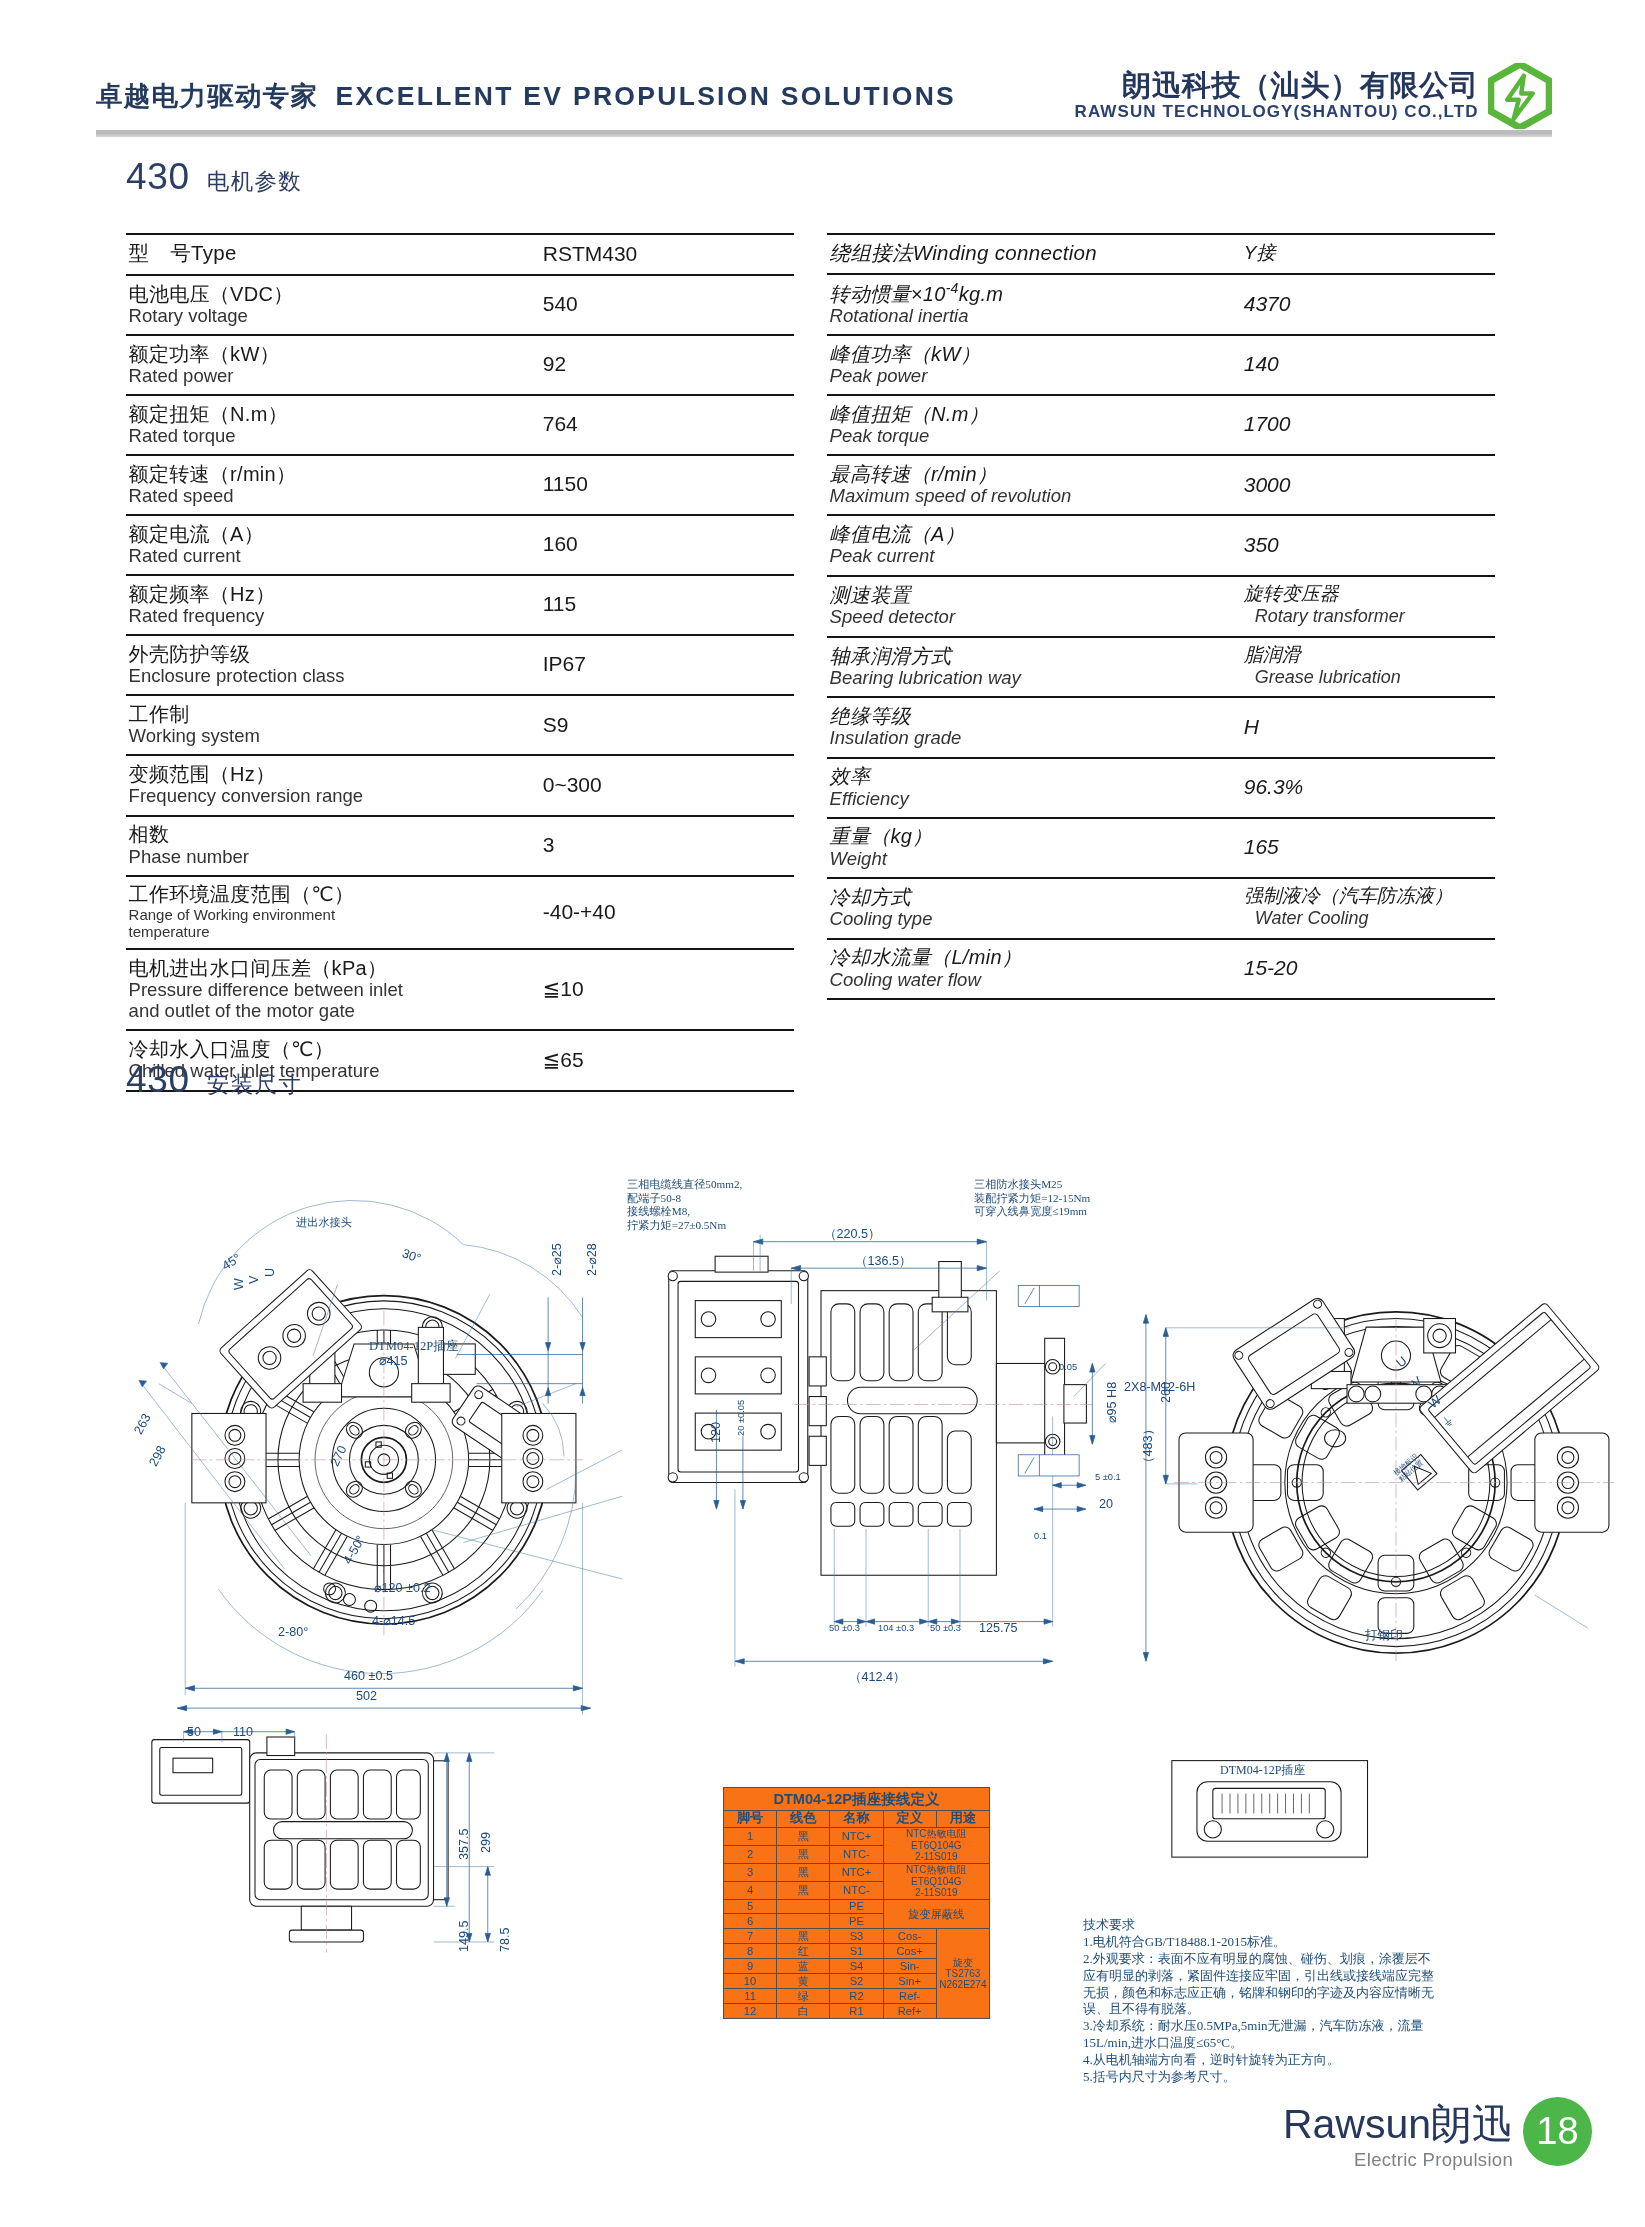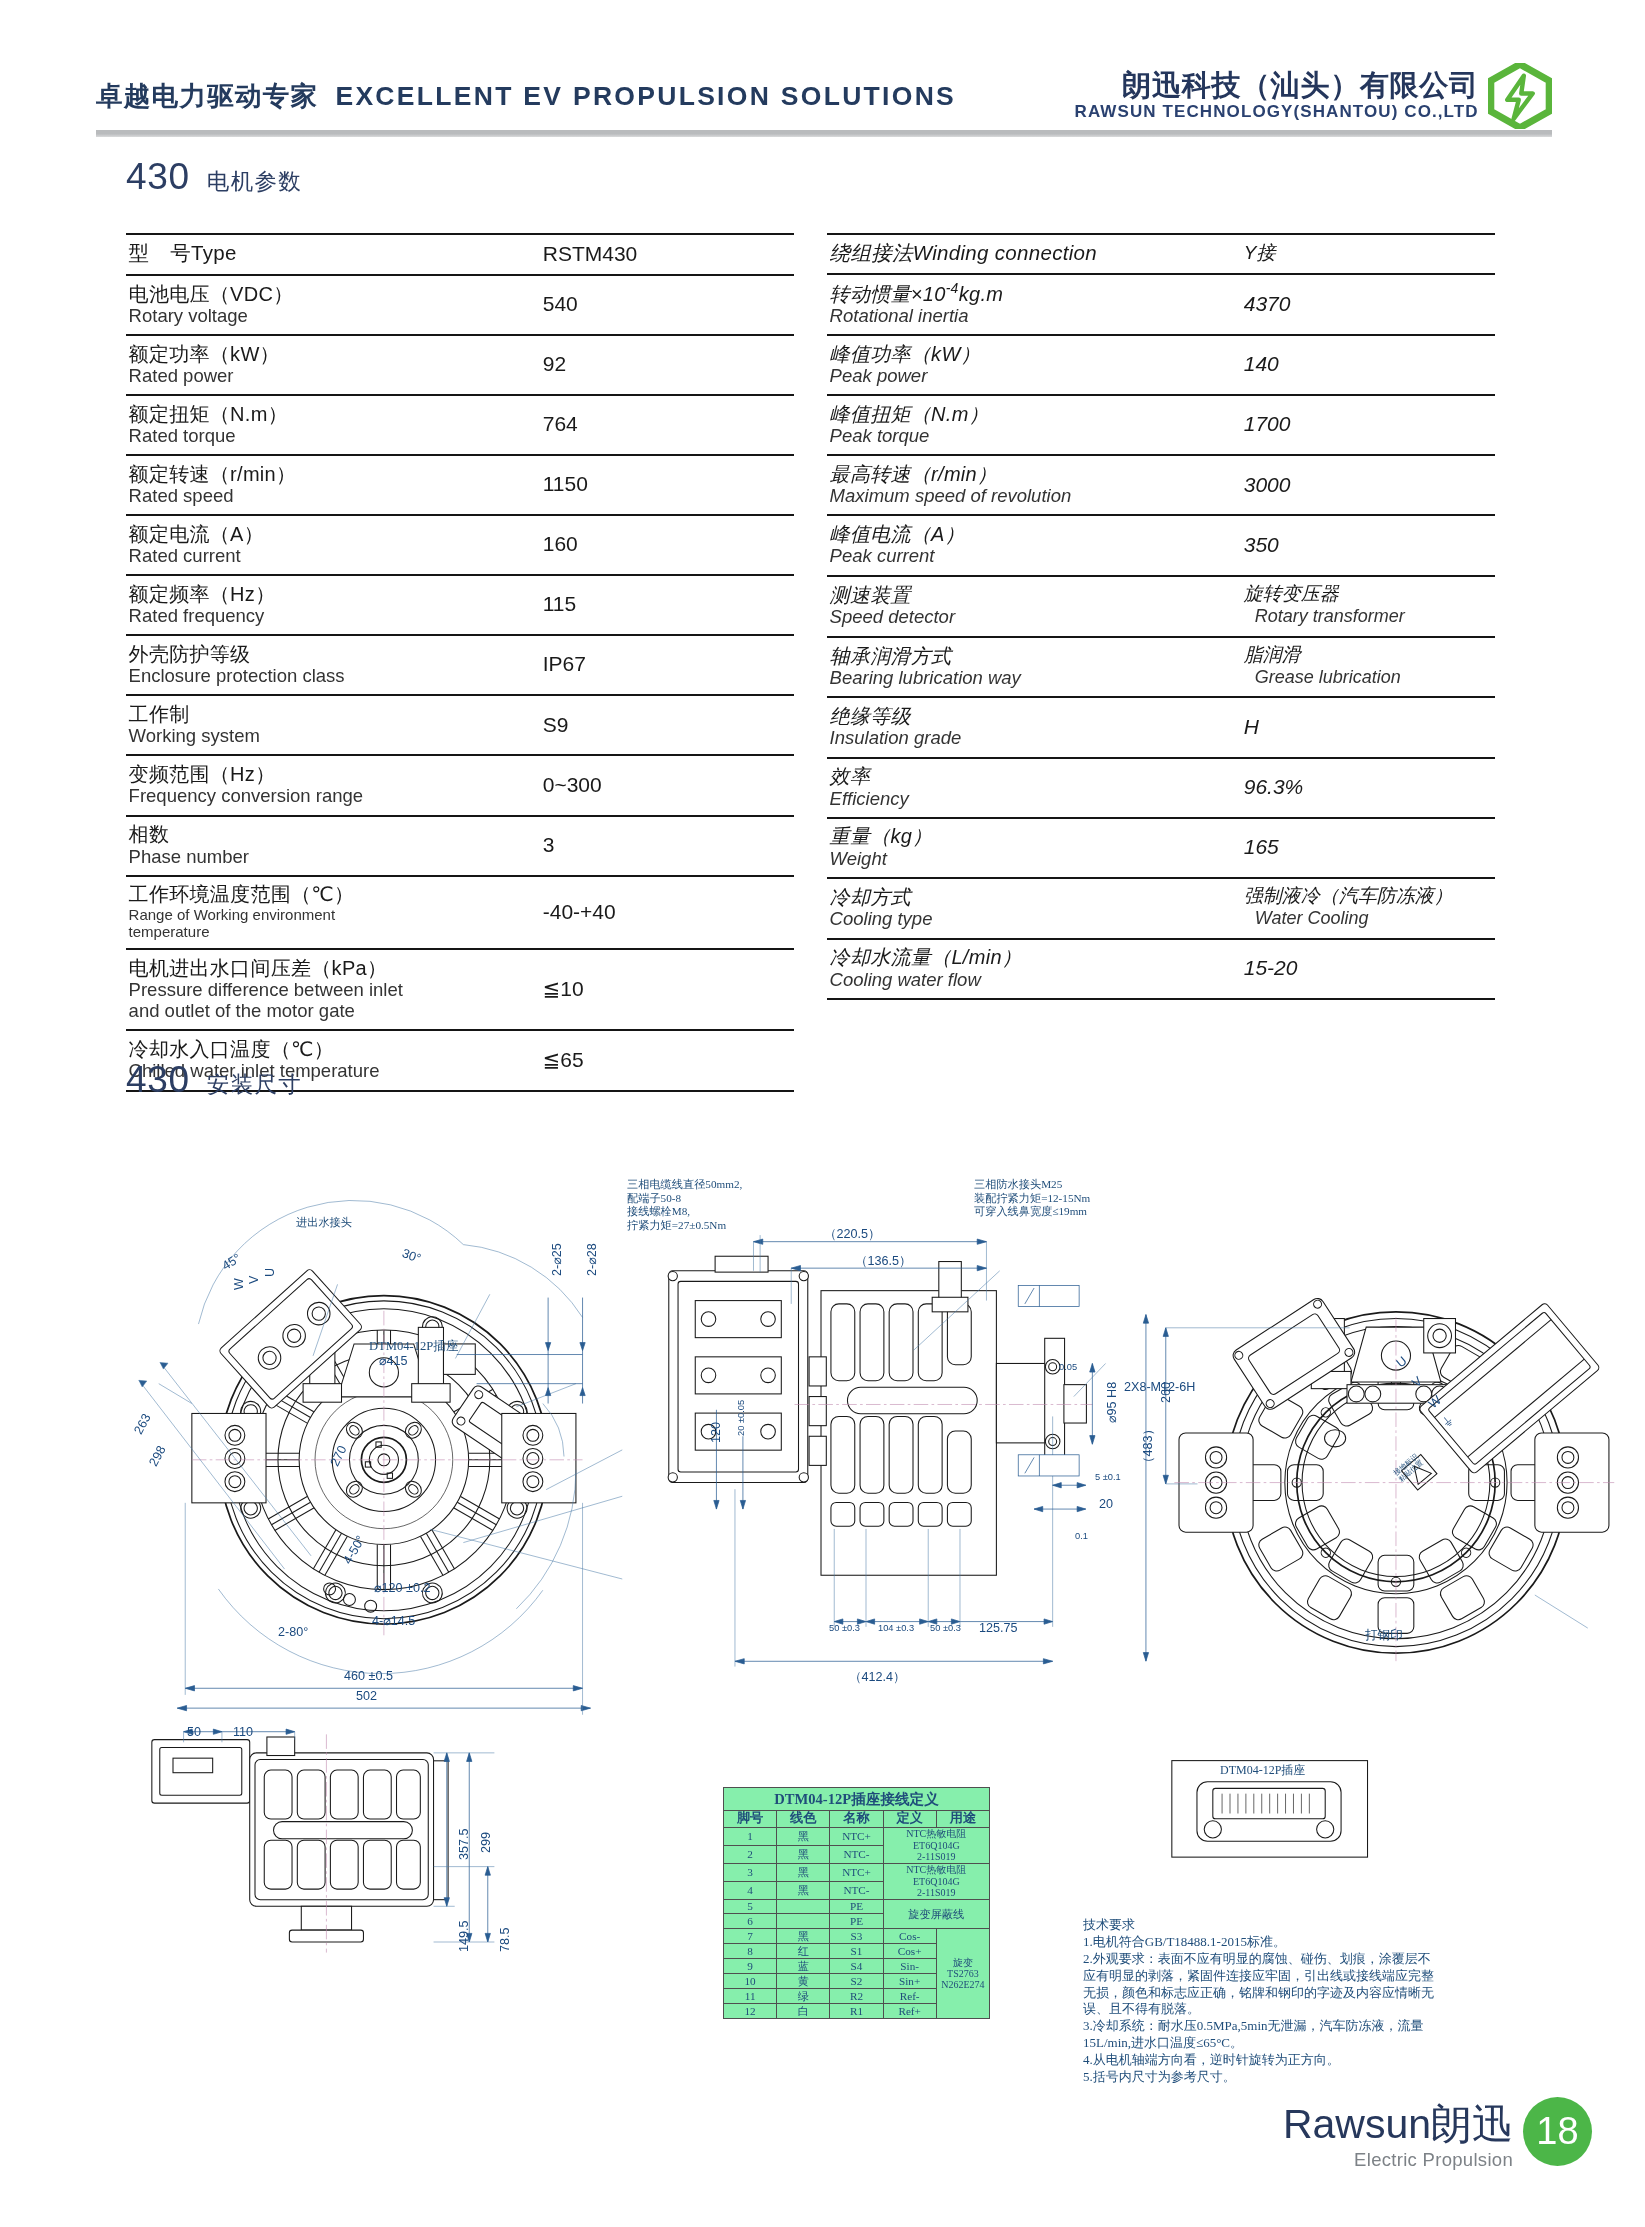--- a/index.html
+++ b/index.html
@@ -87,21 +87,21 @@
   .ln2 { stroke: #1a1a1a; fill: none; stroke-width: 2.6; }
   .lnt { stroke: #1a1a1a; fill: none; stroke-width: 1; }
   .dim { stroke: #2a5d92; fill: none; stroke-width: 1.1; }
   .dimthin { stroke: #4d7ba8; fill: none; stroke-width: 0.8; }
   .ctr { stroke: #c08ab0; fill: none; stroke-width: 0.9; stroke-dasharray: 22 5 4 5; }
   .fillw { fill: #ffffff; }
 
   
   .pin-table {
     position: absolute; border-collapse: collapse; table-layout: fixed;
-    font-family: Liberation Serif, serif; color: #1f4d7a; background: #86efac;
+    font-family: Liberation Sans, sans-serif; color: #1f4d7a; background: #f97316;
   }
   .pin-table td, .pin-table th {
     border: 0.9px solid #4f4f4f; text-align: center; padding: 0.7px 1.3px;
     font-size: 11.2px; font-weight: 400; line-height: 1.12;
   }
   .pin-table .title-cell { font-size: 14.6px; font-weight: 700; padding: 2.6px 1.3px; }
   .pin-table .hd { font-size: 13.2px; font-weight: 700; }
   .pin-table .sm { font-size: 10px; line-height: 1.12; }
 
   .tech-req {
@@ -823,21 +823,21 @@
 配端子50-8
 接线螺栓M8,
 拧紧力矩=27±0.5Nm</div>
   <div class="dwg-text" style="left:974px; top:53px;">三相防水接头M25
 装配拧紧力矩=12-15Nm
 可穿入线鼻宽度≤19mm</div>
   <div class="dwg-num" style="left:824px; top:101px;">（<span>220.5</span>）</div>
   <div class="dwg-num" style="left:855px; top:128px;">（<span>136.5</span>）</div>
   <div class="dwg-num" style="left:1124px; top:255px;">2X8-M12-6H</div>
   <div class="dwg-num small" style="left:1059px; top:237px;">0.05</div>
-  <div class="dwg-num small" style="left:1075px; top:406px;">0.1</div>
+  <div class="dwg-num small" style="left:1034px; top:406px;">0.1</div>
   <div class="dwg-num rot90" style="left:709px; top:318px;">120</div>
   <div class="dwg-num rot90 small" style="left:736px; top:311px;">20 ±0.05</div>
   <div class="dwg-num rot90" style="left:1104px; top:298px;">⌀95 H8</div>
   <div class="dwg-num small" style="left:829px; top:498px;">50 ±0.3</div>
   <div class="dwg-num small" style="left:878px; top:498px;">104 ±0.3</div>
   <div class="dwg-num small" style="left:930px; top:498px;">50 ±0.3</div>
   <div class="dwg-num" style="left:979px; top:496px;">125.75</div>
   <div class="dwg-num small" style="left:1095px; top:347px;">5 ±0.1</div>
   <div class="dwg-num" style="left:1099px; top:372px;">20</div>
   <div class="dwg-num" style="left:849px; top:544px;">（<span>412.4</span>）</div>

